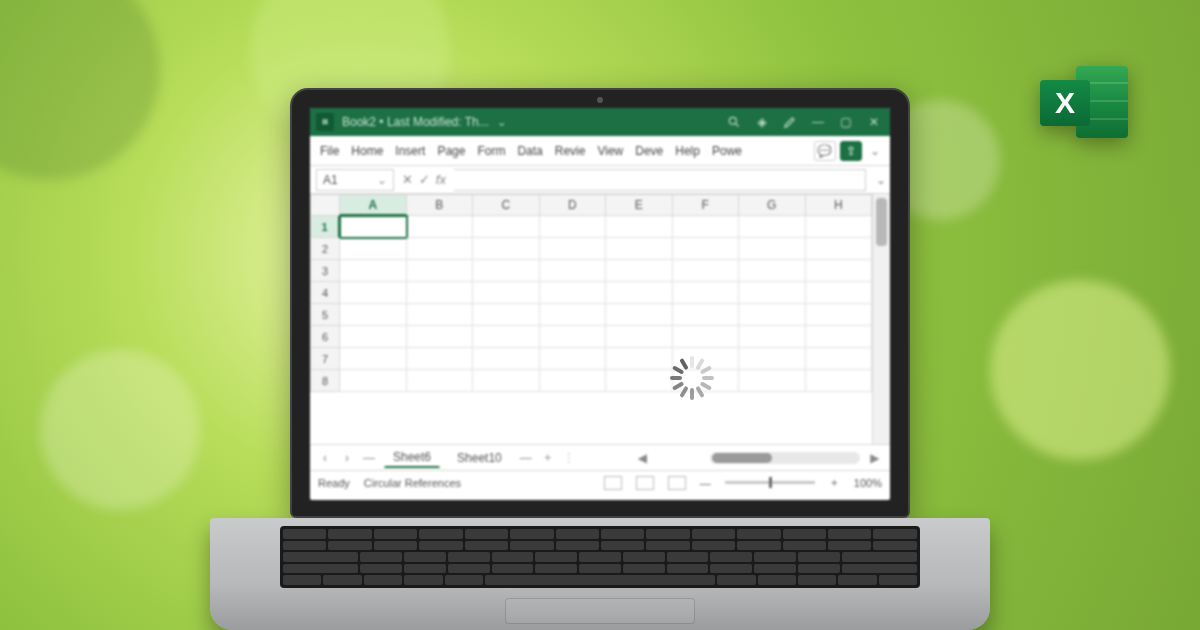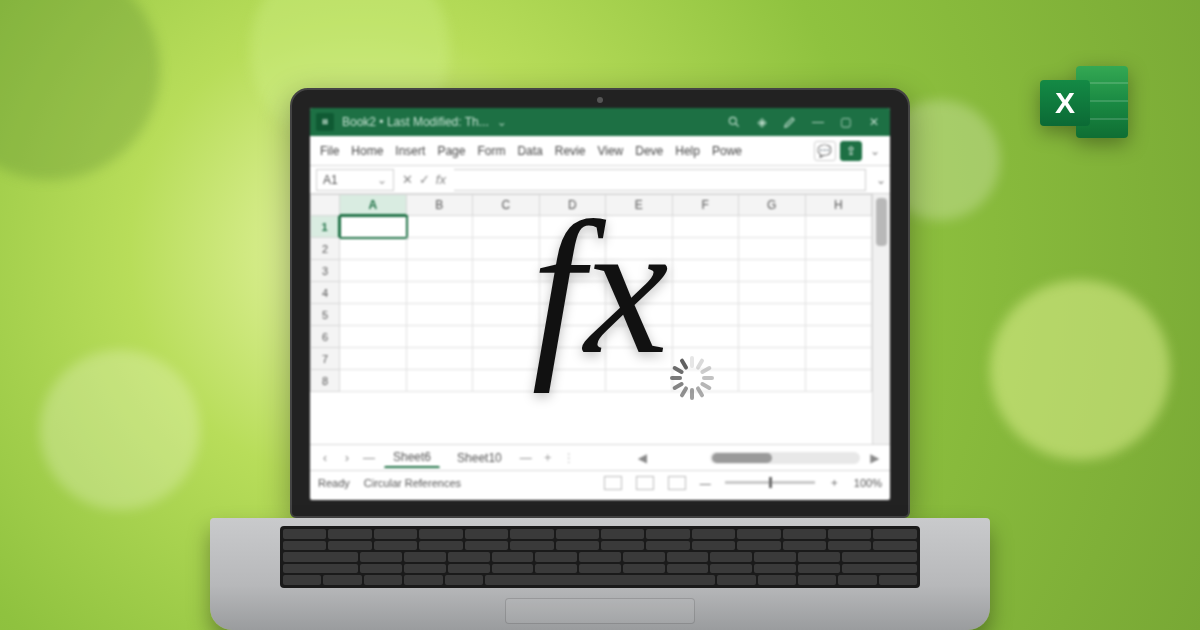--- a/index.html
+++ b/index.html
@@ -465,21 +465,20 @@
         <span>—</span>
         <div class="zslider">
             <div class="zh"></div>
           </div>
         <span>＋</span>
         <span>100%</span>
       </div>
 
     </div>
 
-    <div class="fx-overlay">fx</div>
     <div class="spinner" id="spinner">
         <div style="transform: rotate(0deg); opacity: 0.15;"></div>
         <div style="transform: rotate(30deg); opacity: 0.22;"></div>
         <div style="transform: rotate(60deg); opacity: 0.29;"></div>
         <div style="transform: rotate(90deg); opacity: 0.36;"></div>
         <div style="transform: rotate(120deg); opacity: 0.43;"></div>
         <div style="transform: rotate(150deg); opacity: 0.5;"></div>
         <div style="transform: rotate(180deg); opacity: 0.57;"></div>
         <div style="transform: rotate(210deg); opacity: 0.65;"></div>
         <div style="transform: rotate(240deg); opacity: 0.72;"></div>

